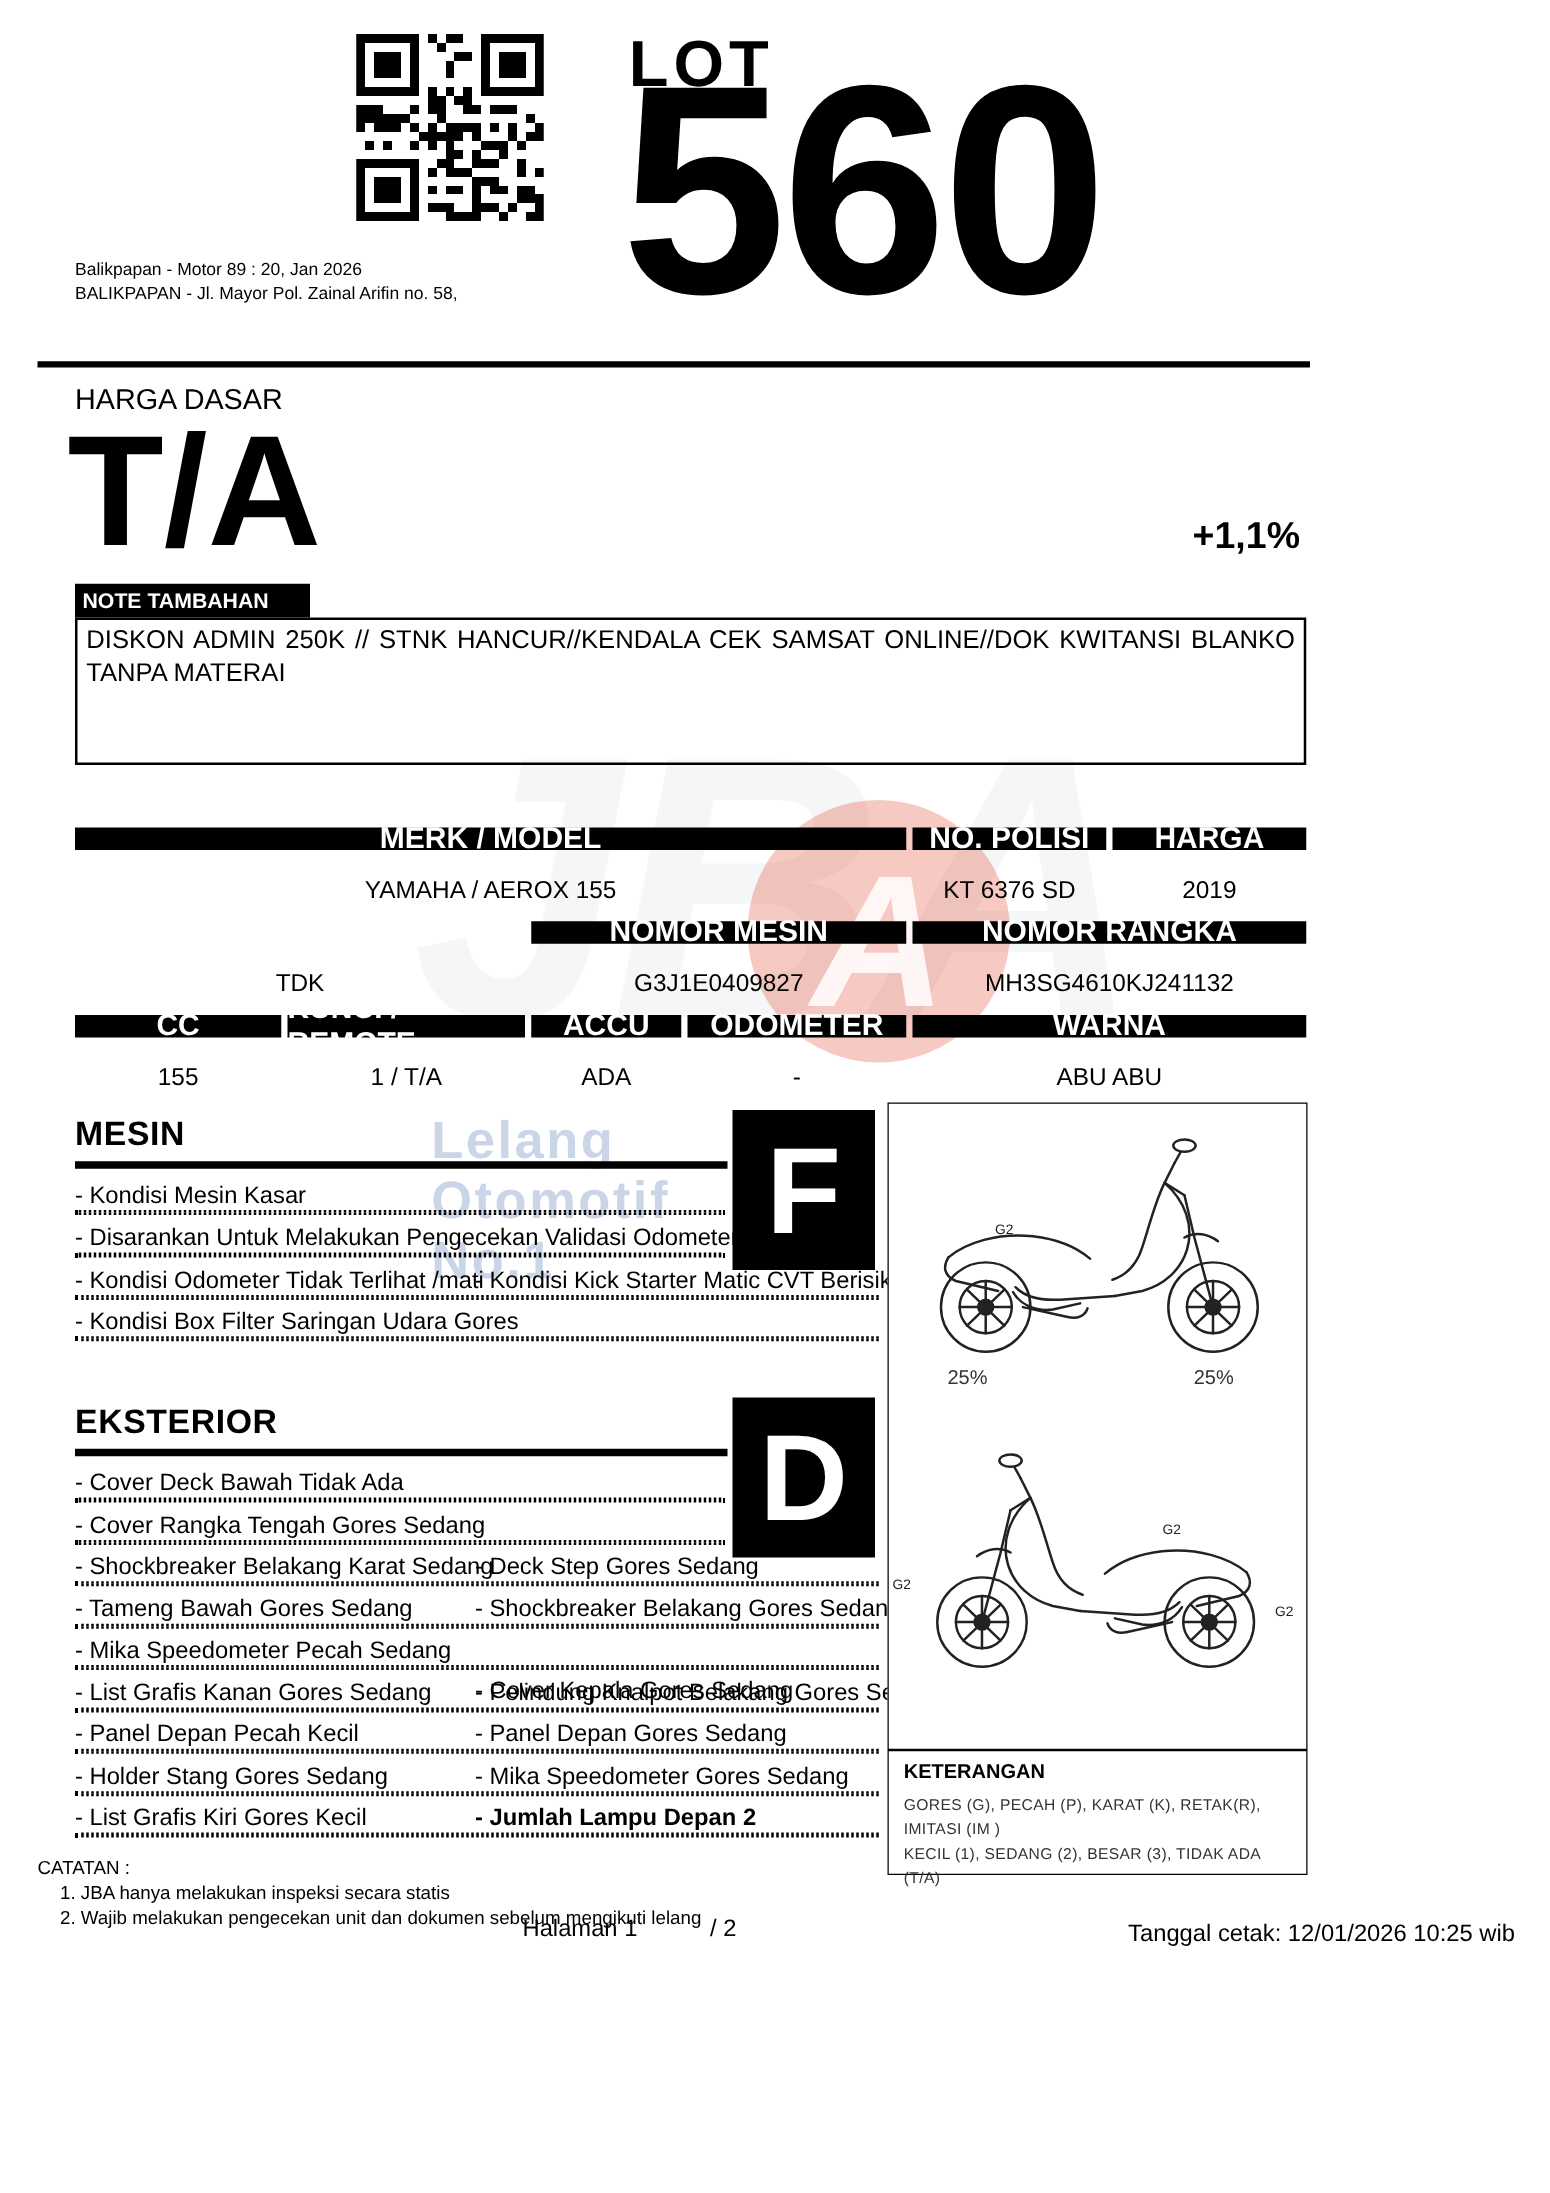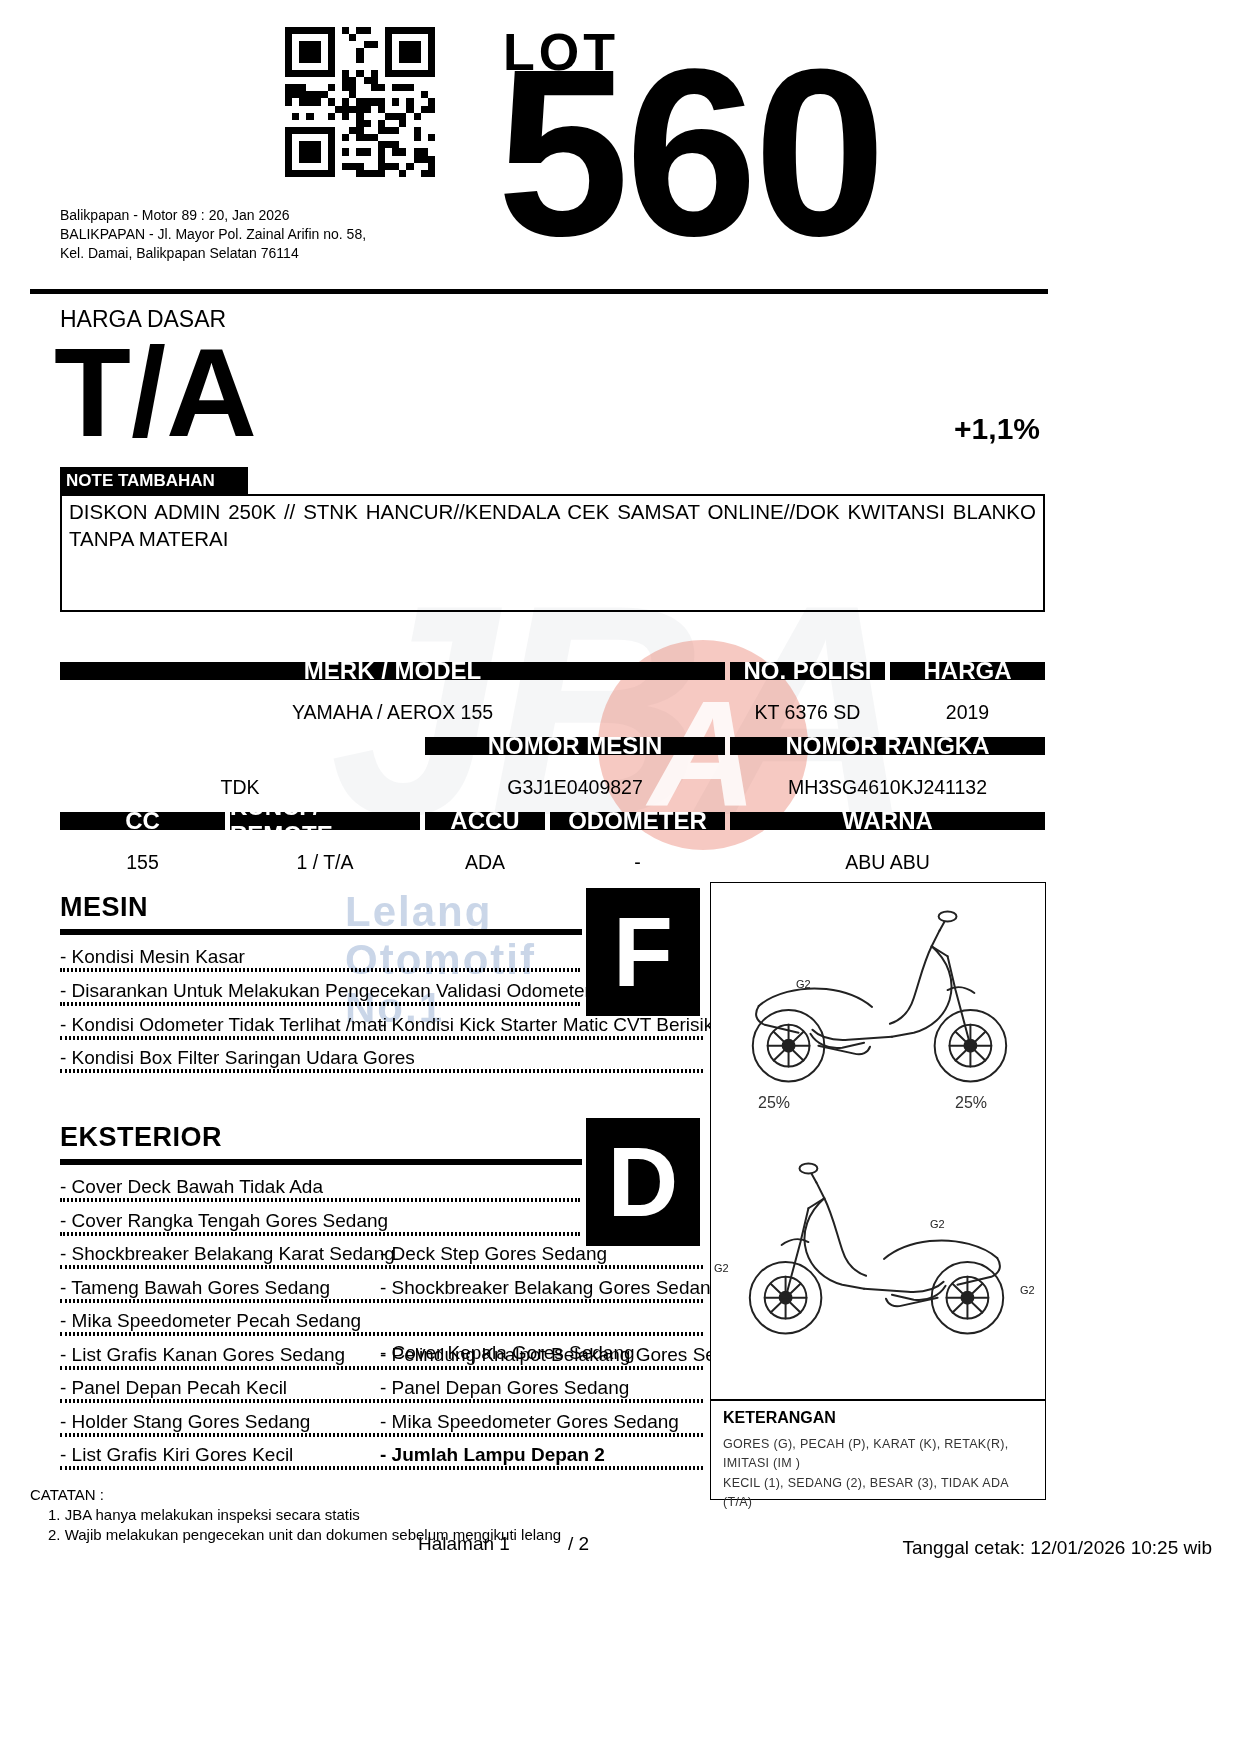--- a/index.html
+++ b/index.html
@@ -215,21 +215,20 @@
         </g>
     </g>
   </svg>
 
   <div class="abs lot-label z1">LOT</div>
   <div class="abs lot-number z1">560</div>
 
   <div class="abs venue z1">
     <div>Balikpapan - Motor 89 : 20, Jan 2026</div>
     <div>BALIKPAPAN - Jl. Mayor Pol. Zainal Arifin no. 58,</div>
-    <div>Kel. Damai, Balikpapan Selatan 76114</div>
   </div>
 
   <div class="abs double-rule z1"></div>
 
   <div class="abs harga-label z1">HARGA DASAR</div>
   <div class="abs harga-value z1">T/A</div>
   <div class="abs increment z1">+1,1%</div>
 
   <div class="abs note-bar z1">
       <span>NOTE TAMBAHAN</span>

